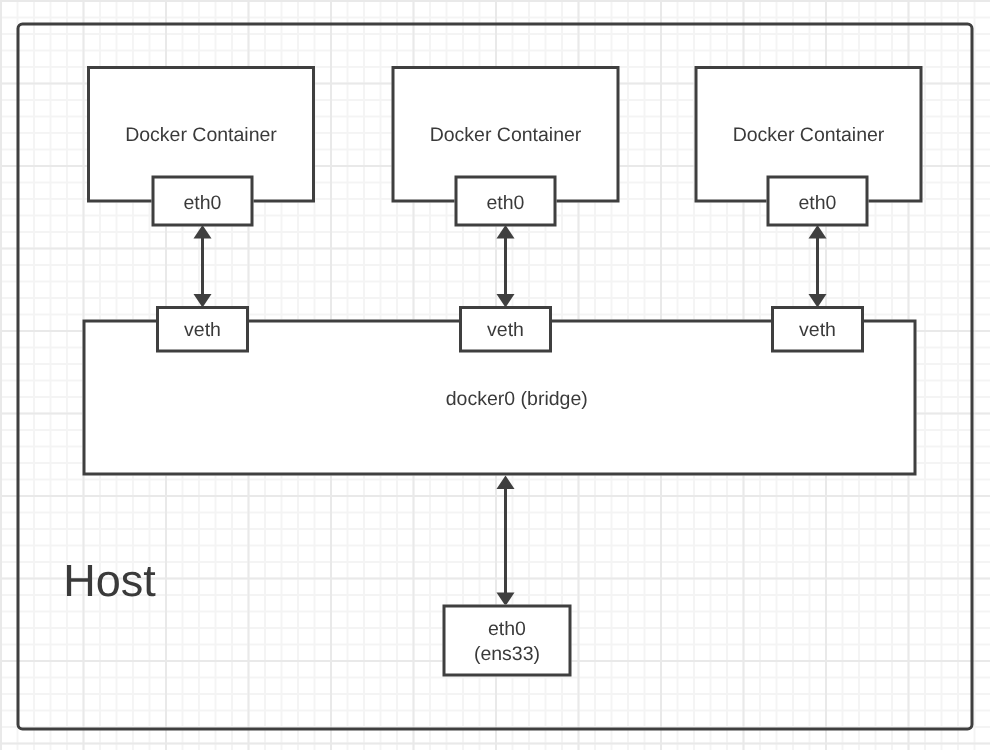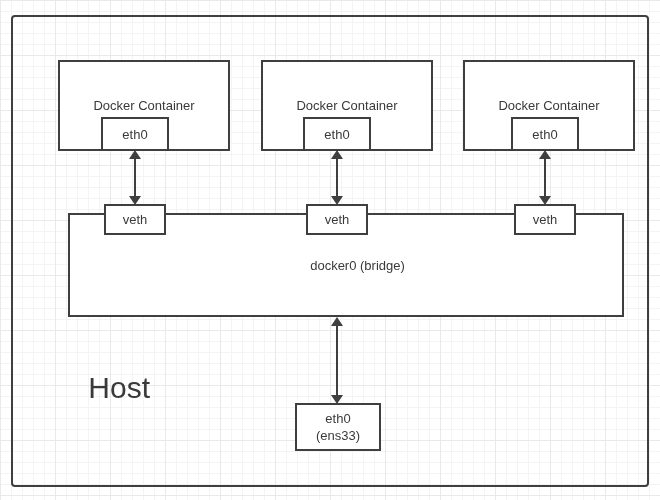--- a/index.html
+++ b/index.html
@@ -20,30 +20,30 @@
 
   .frame {
     left: 11px; top: 15px; width: 638px; height: 472px;
     border: 2px solid #3f3f3f; border-radius: 4px;
   }
   .box {
     border: 2px solid #3f3f3f; background: #ffffff;
     display: flex; align-items: center; justify-content: center;
     font-size: 13px; color: #3a3a3a; text-align: center;
   }
-  .container-box { top: 60px; width: 172px; height: 91px; justify-content: center; }
+  .container-box { top: 44px; width: 152px; height: 91px; justify-content: center; }
   .c1 { left: 58px; } .c2 { left: 261px; } .c3 { left: 463px; }
 
   .ethbox  { top: 117px; width: 68px; height: 34px; }
   .e1 { left: 101px; } .e2 { left: 303px; } .e3 { left: 511px; }
 
   .vethbox { top: 204px; width: 62px; height: 31px; justify-content: center; }
   .v1 { left: 104px; } .v2 { left: 306px; } .v3 { left: 514px; }
 
-  .bridge { left: 68px; top: 213px; width: 556px; height: 104px; padding-left: 23px; }
+  .bridge { left: 55px; top: 213px; width: 556px; height: 104px; padding-left: 23px; }
 
   .hostnic { left: 295px; top: 403px; width: 86px; height: 48px;
              flex-direction: column; line-height: 17px; }
 
   
   .varrow { width: 12px; }
   .varrow .shaft {
     position: absolute; left: 50%; top: 7px; bottom: 7px;
     width: 2px; margin-left: -1px; background: #3f3f3f;
   }
@@ -51,21 +51,21 @@
     content: ""; position: absolute; left: 50%; margin-left: -6px;
     border-left: 6px solid transparent; border-right: 6px solid transparent;
   }
   .varrow::before { top: 0; border-bottom: 9px solid #3f3f3f; }
   .varrow::after  { bottom: 0; border-top: 9px solid #3f3f3f; }
   .a1 { left: 129px; top: 150px; height: 55px; }
   .a2 { left: 331px; top: 150px; height: 55px; }
   .a3 { left: 539px; top: 150px; height: 55px; }
   .a4 { left: 331px; top: 317px; height: 87px; }
 
-  .host-label { left: 28px; top: 371px; width: 122px; text-align: right; }
+  .host-label { left: 12px; top: 371px; width: 122px; text-align: center; }
   .host-en { font-size: 30px; line-height: 34px; }
   .host-zh { font-size: 27px; line-height: 33px; }
 </style>
 </head>
 <body>
 
 <div class="abs frame"></div>
 
 <div class="abs box container-box c1">
   <span>Docker Container</span>

